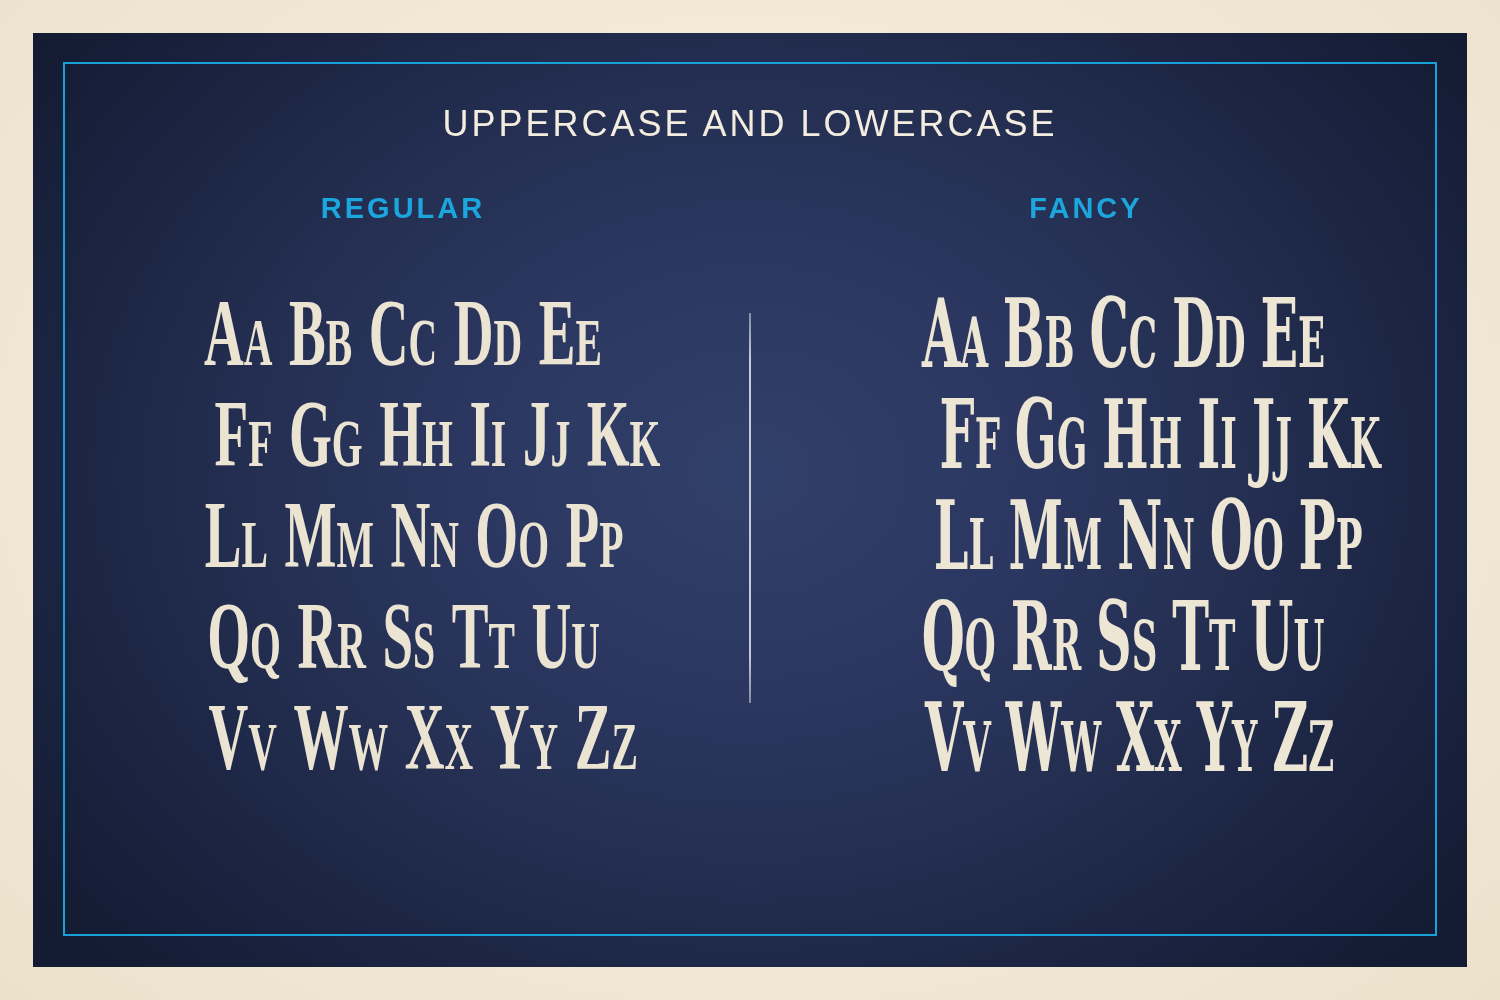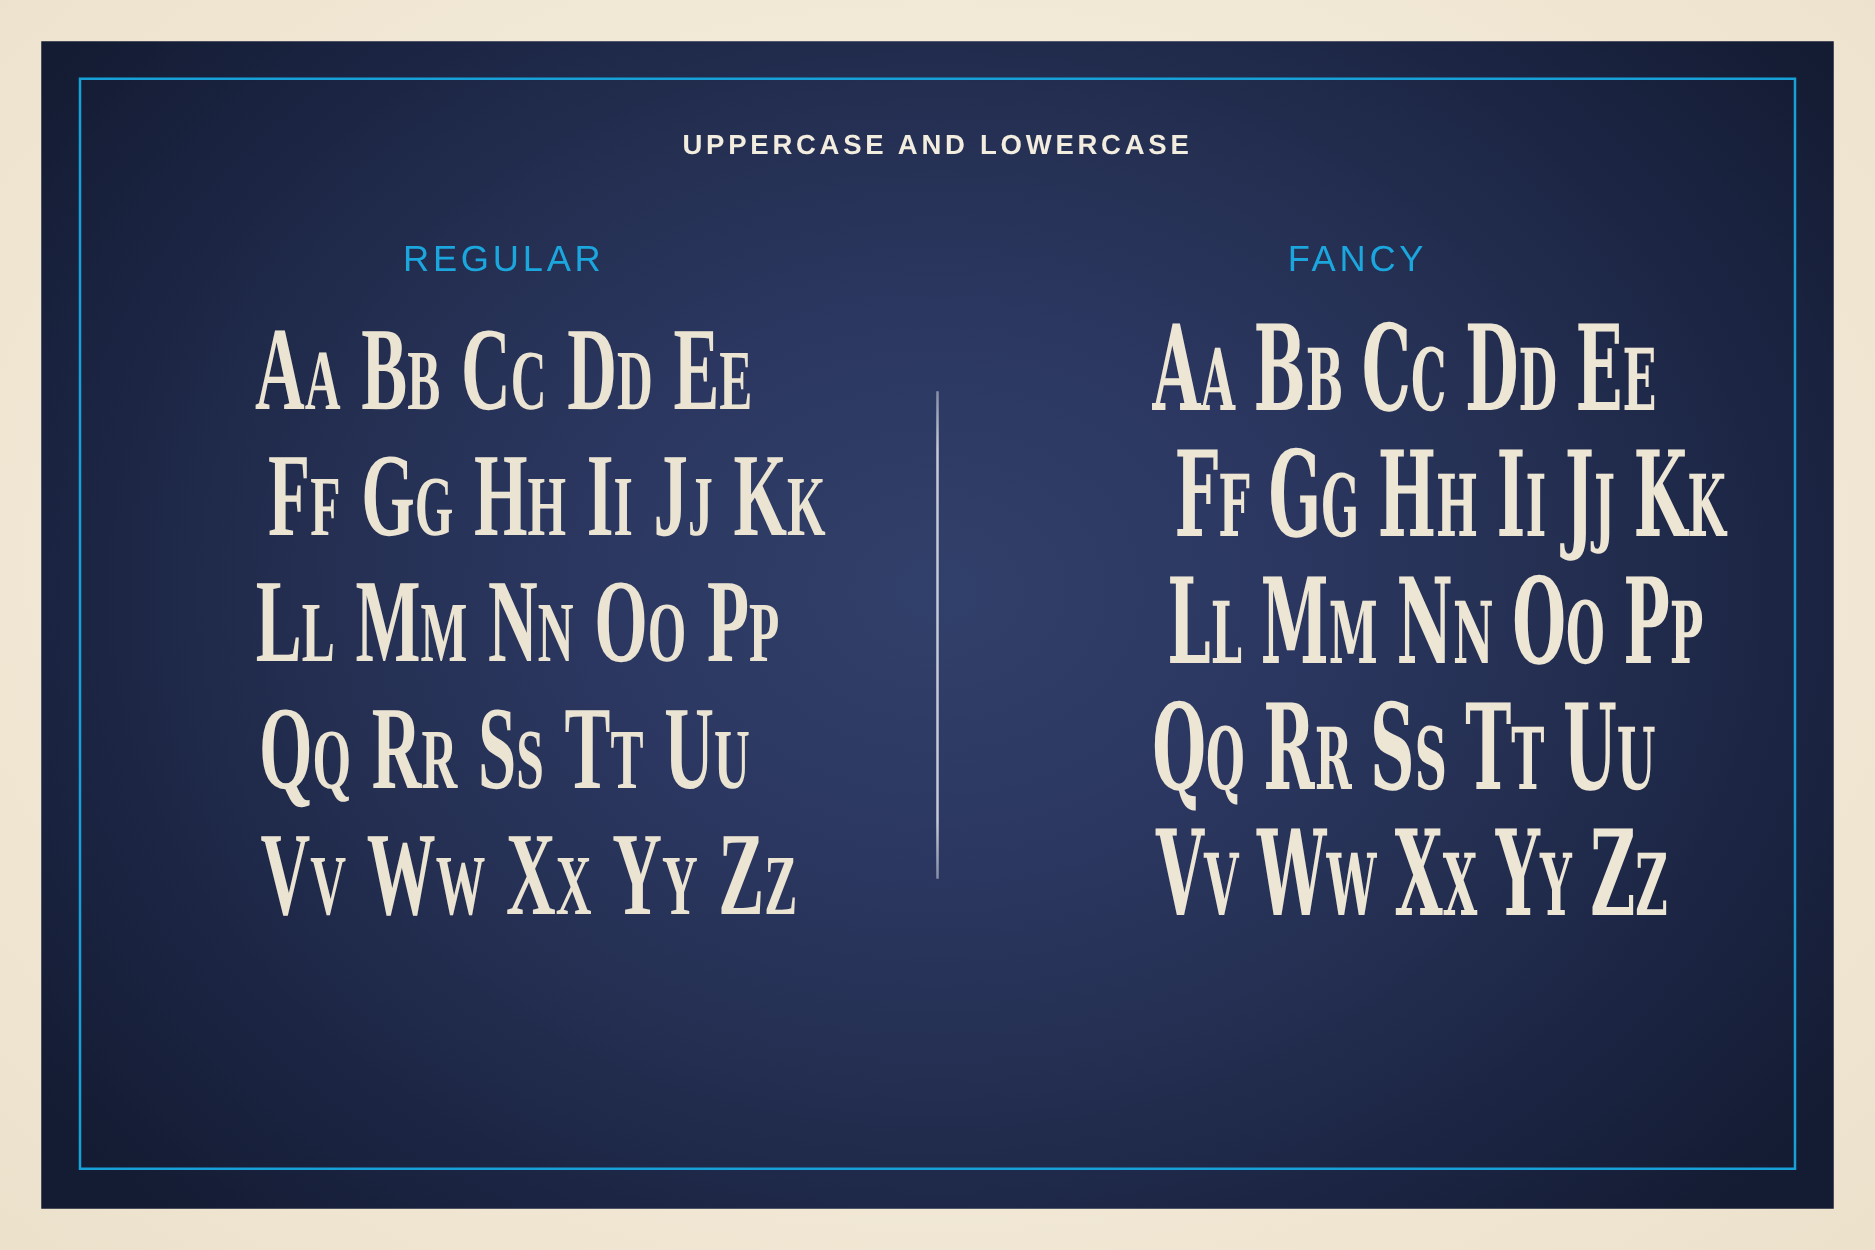--- a/index.html
+++ b/index.html
@@ -17,34 +17,34 @@
       #31406a 0%, #2b3760 32%, #242f52 55%, #1b2442 78%, #141c33 100%);
   }
   .frame{
     position:absolute;left:30px;top:29px;right:30px;bottom:31px;
     border:2px solid #18a1d9;
     pointer-events:none;
   }
   .title{
     position:absolute;top:70px;left:0;right:0;margin:0;
     text-align:center;
-    font-size:22px;font-weight:700;letter-spacing:3px;
+    font-size:36px;font-weight:400;letter-spacing:3px;
     color:#f3eddf;
   }
   .col{
     position:absolute;top:160px;height:720px;text-align:center;
   }
   .col-regular{left:20px;width:700px;}
   .col-fancy{left:703px;width:700px;}
   .col-header{
     margin:0;height:30px;line-height:30px;
-    font-size:29px;font-weight:400;letter-spacing:3px;
+    font-size:29px;font-weight:700;letter-spacing:3px;
     color:#1ba6de;
   }
-  .rows{margin-top:22px;}
+  .rows{margin-top:60px;}
   .row{
     height:101px;line-height:101px;white-space:nowrap;
     color:#ece4d2;
   }
   .rowline{
     display:inline-block;
     font-size:95px;font-weight:700;
     transform-origin:50% 56%;
   }
   .col-regular .rowline{

